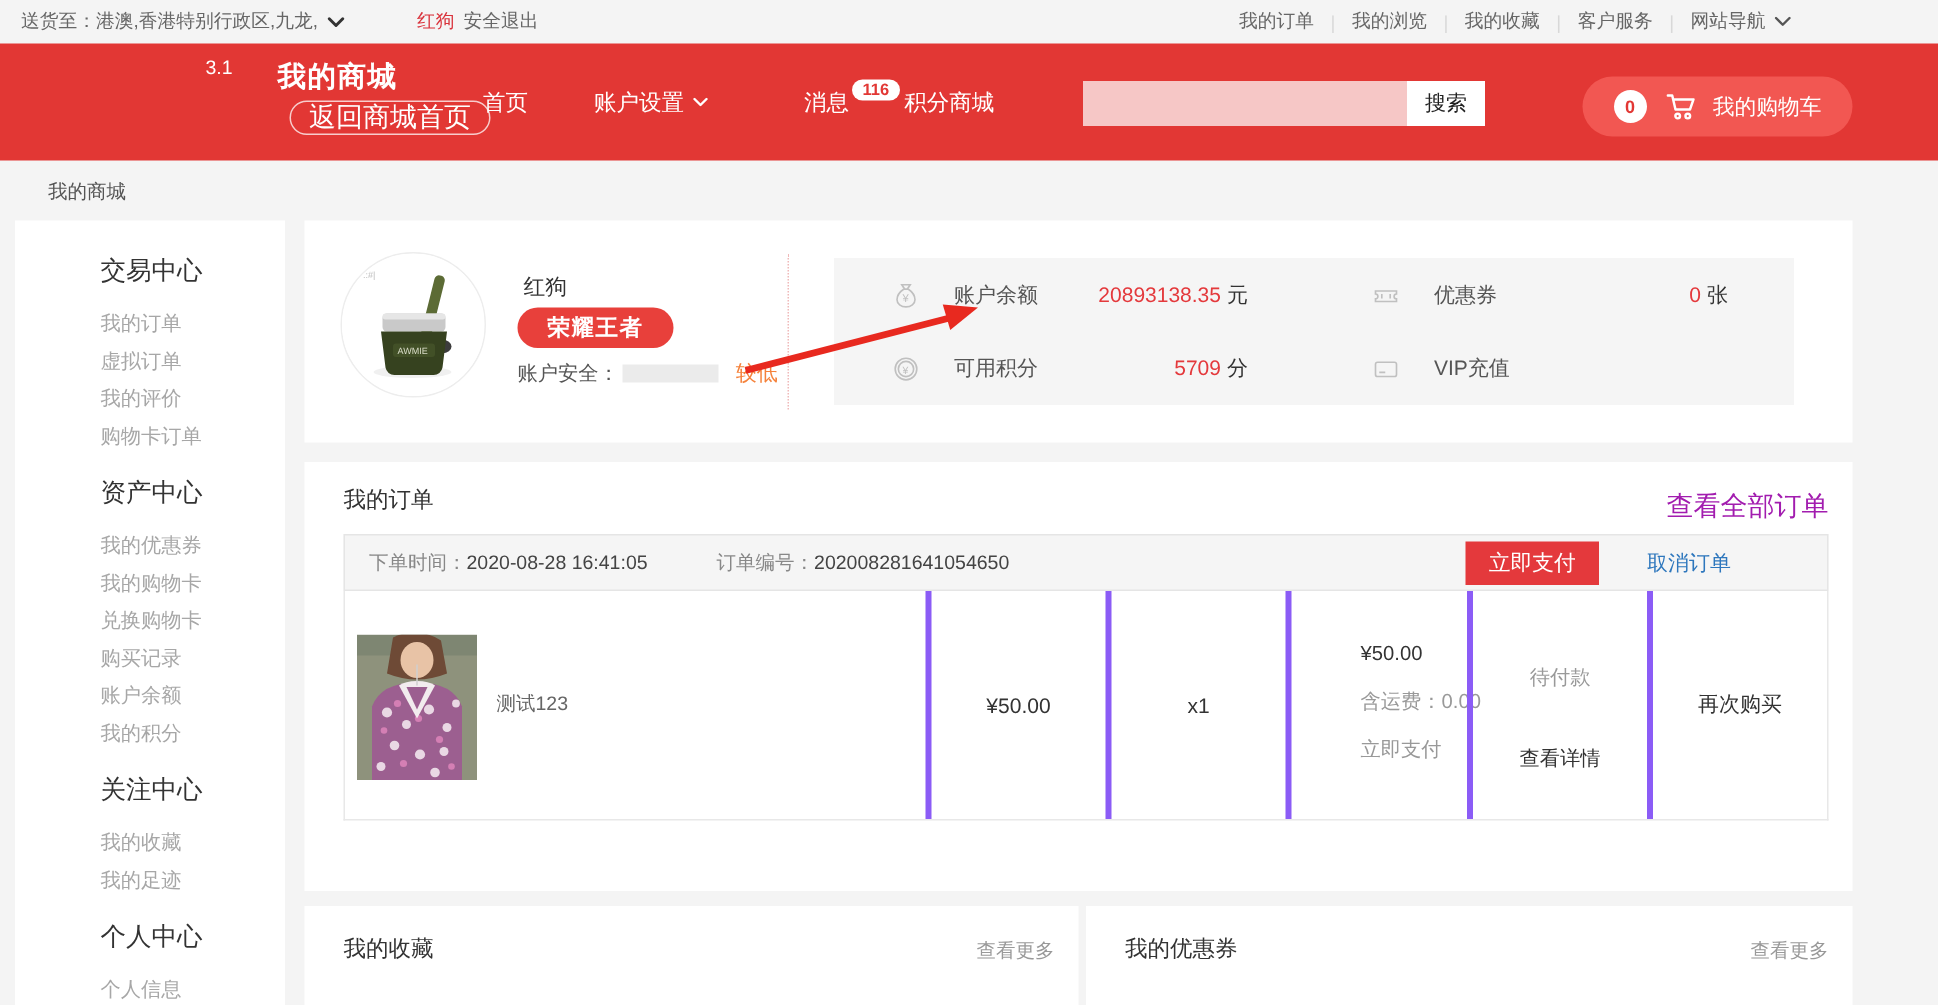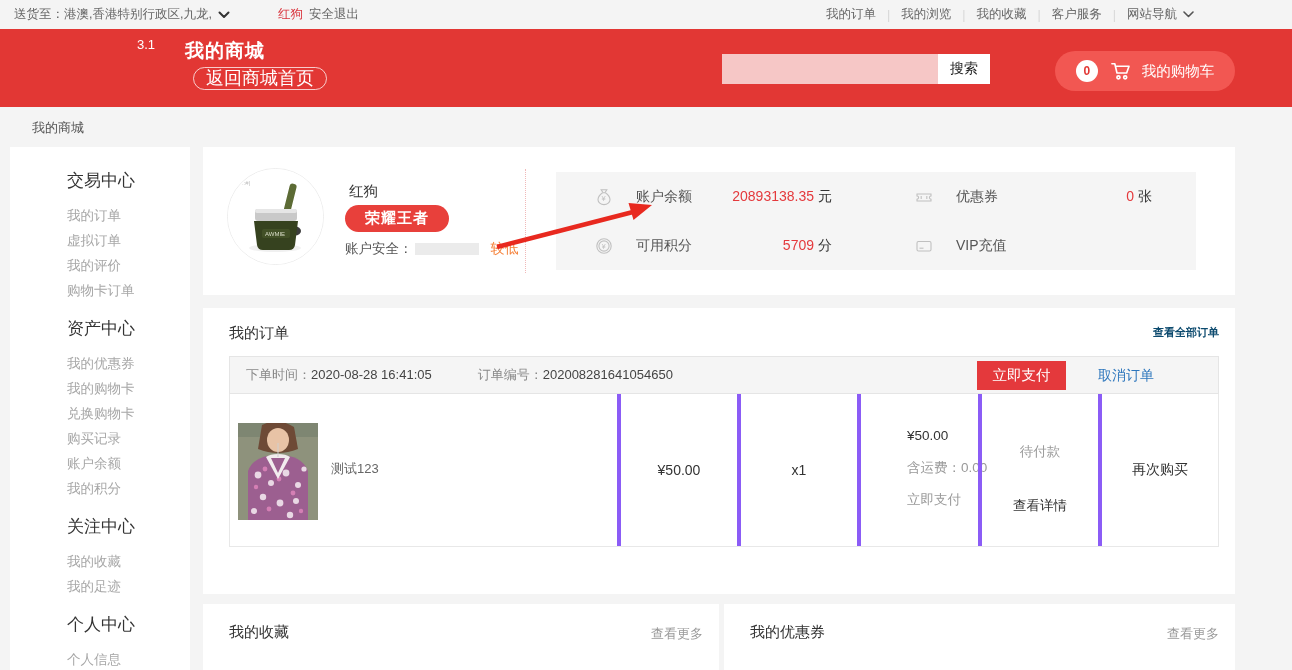--- a/index.html
+++ b/index.html
@@ -74,21 +74,21 @@
   .stat-label { margin-left:23px; font-size:14px; color:#555; }
   .stat-value { flex:1; text-align:right; font-size:14px; white-space:nowrap; }
   .stat-num { color:#e4393c; }
   .stat-unit { color:#333; margin-left:4px; }
 
   .arrow-overlay { position:absolute; left:0; top:0; width:1032px; height:148px; pointer-events:none; }
 
   
   .orders-panel { left:203px; top:308px; width:1032px; height:286px; }
   .orders-title { position:absolute; left:26px; top:16px; font-size:15px; color:#333; }
-  .orders-viewall { position:absolute; right:16px; top:17px; font-size:11px; color:#0c4a6e; cursor:pointer;font-weight:bold; }
+  .orders-viewall { position:absolute; right:16px; top:17px; font-size:18px; color:#a21caf; cursor:pointer; }
   .order-head { position:absolute; left:26px; top:48px; width:990px; height:38px; background:#f5f5f5;
                 border:1px solid #e5e5e5; display:flex; align-items:center; font-size:13px; }
   .oh-group { margin-left:16px; }
   .oh-label { color:#888;text-align:center; }
   .oh-value { color:#444; }
   .oh-no { margin-left:46px; }
   .pay-btn { position:absolute; right:152px; top:4px; width:89px; height:29px; background:#e4393c; color:#fff;
              border:none; font-size:14.5px; cursor:pointer; }
   .cancel-link { position:absolute; right:64px; top:10px; font-size:14px; color:#2e77bd; cursor:pointer; }
   .order-table { position:absolute; left:26px; top:86px; width:990px; height:153px;
@@ -147,20 +147,36 @@
           </svg>
       </span>
     </div>
   </div>
 
   <div class="header">
     <span class="hdr-version">3.1</span>
     <span class="hdr-title">我的商城</span>
     <button class="hdr-back">返回商城首页</button>
 
+    <div class="hdr-nav">
+      <span class="nav-item nav-home">首页</span>
+      <span class="nav-item nav-settings">
+        <span>账户设置</span>
+        <span class="chev" style="color:#fff;">
+          <svg width="10" height="7" viewBox="0 0 10 7">
+              <path d="M1 1 L5 5 L9 1" fill="none" stroke="currentColor" stroke-width="1.6" stroke-linecap="round" stroke-linejoin="round"></path>
+            </svg>
+        </span>
+      </span>
+      <span class="nav-item nav-msg">
+        <span>消息</span>
+        <span class="msg-badge">116</span>
+      </span>
+      <span class="nav-item nav-points">积分商城</span>
+    </div>
 
     <div class="hdr-search">
       <input type="text" value="" style="">
       <button>搜索</button>
     </div>
 
     <div class="cart-pill">
       <span class="cart-count">0</span>
       <span class="cart-ic">
         <svg width="22" height="20" viewBox="0 0 24 22" fill="none" stroke="#fff" stroke-width="1.8" stroke-linecap="round" stroke-linejoin="round">

